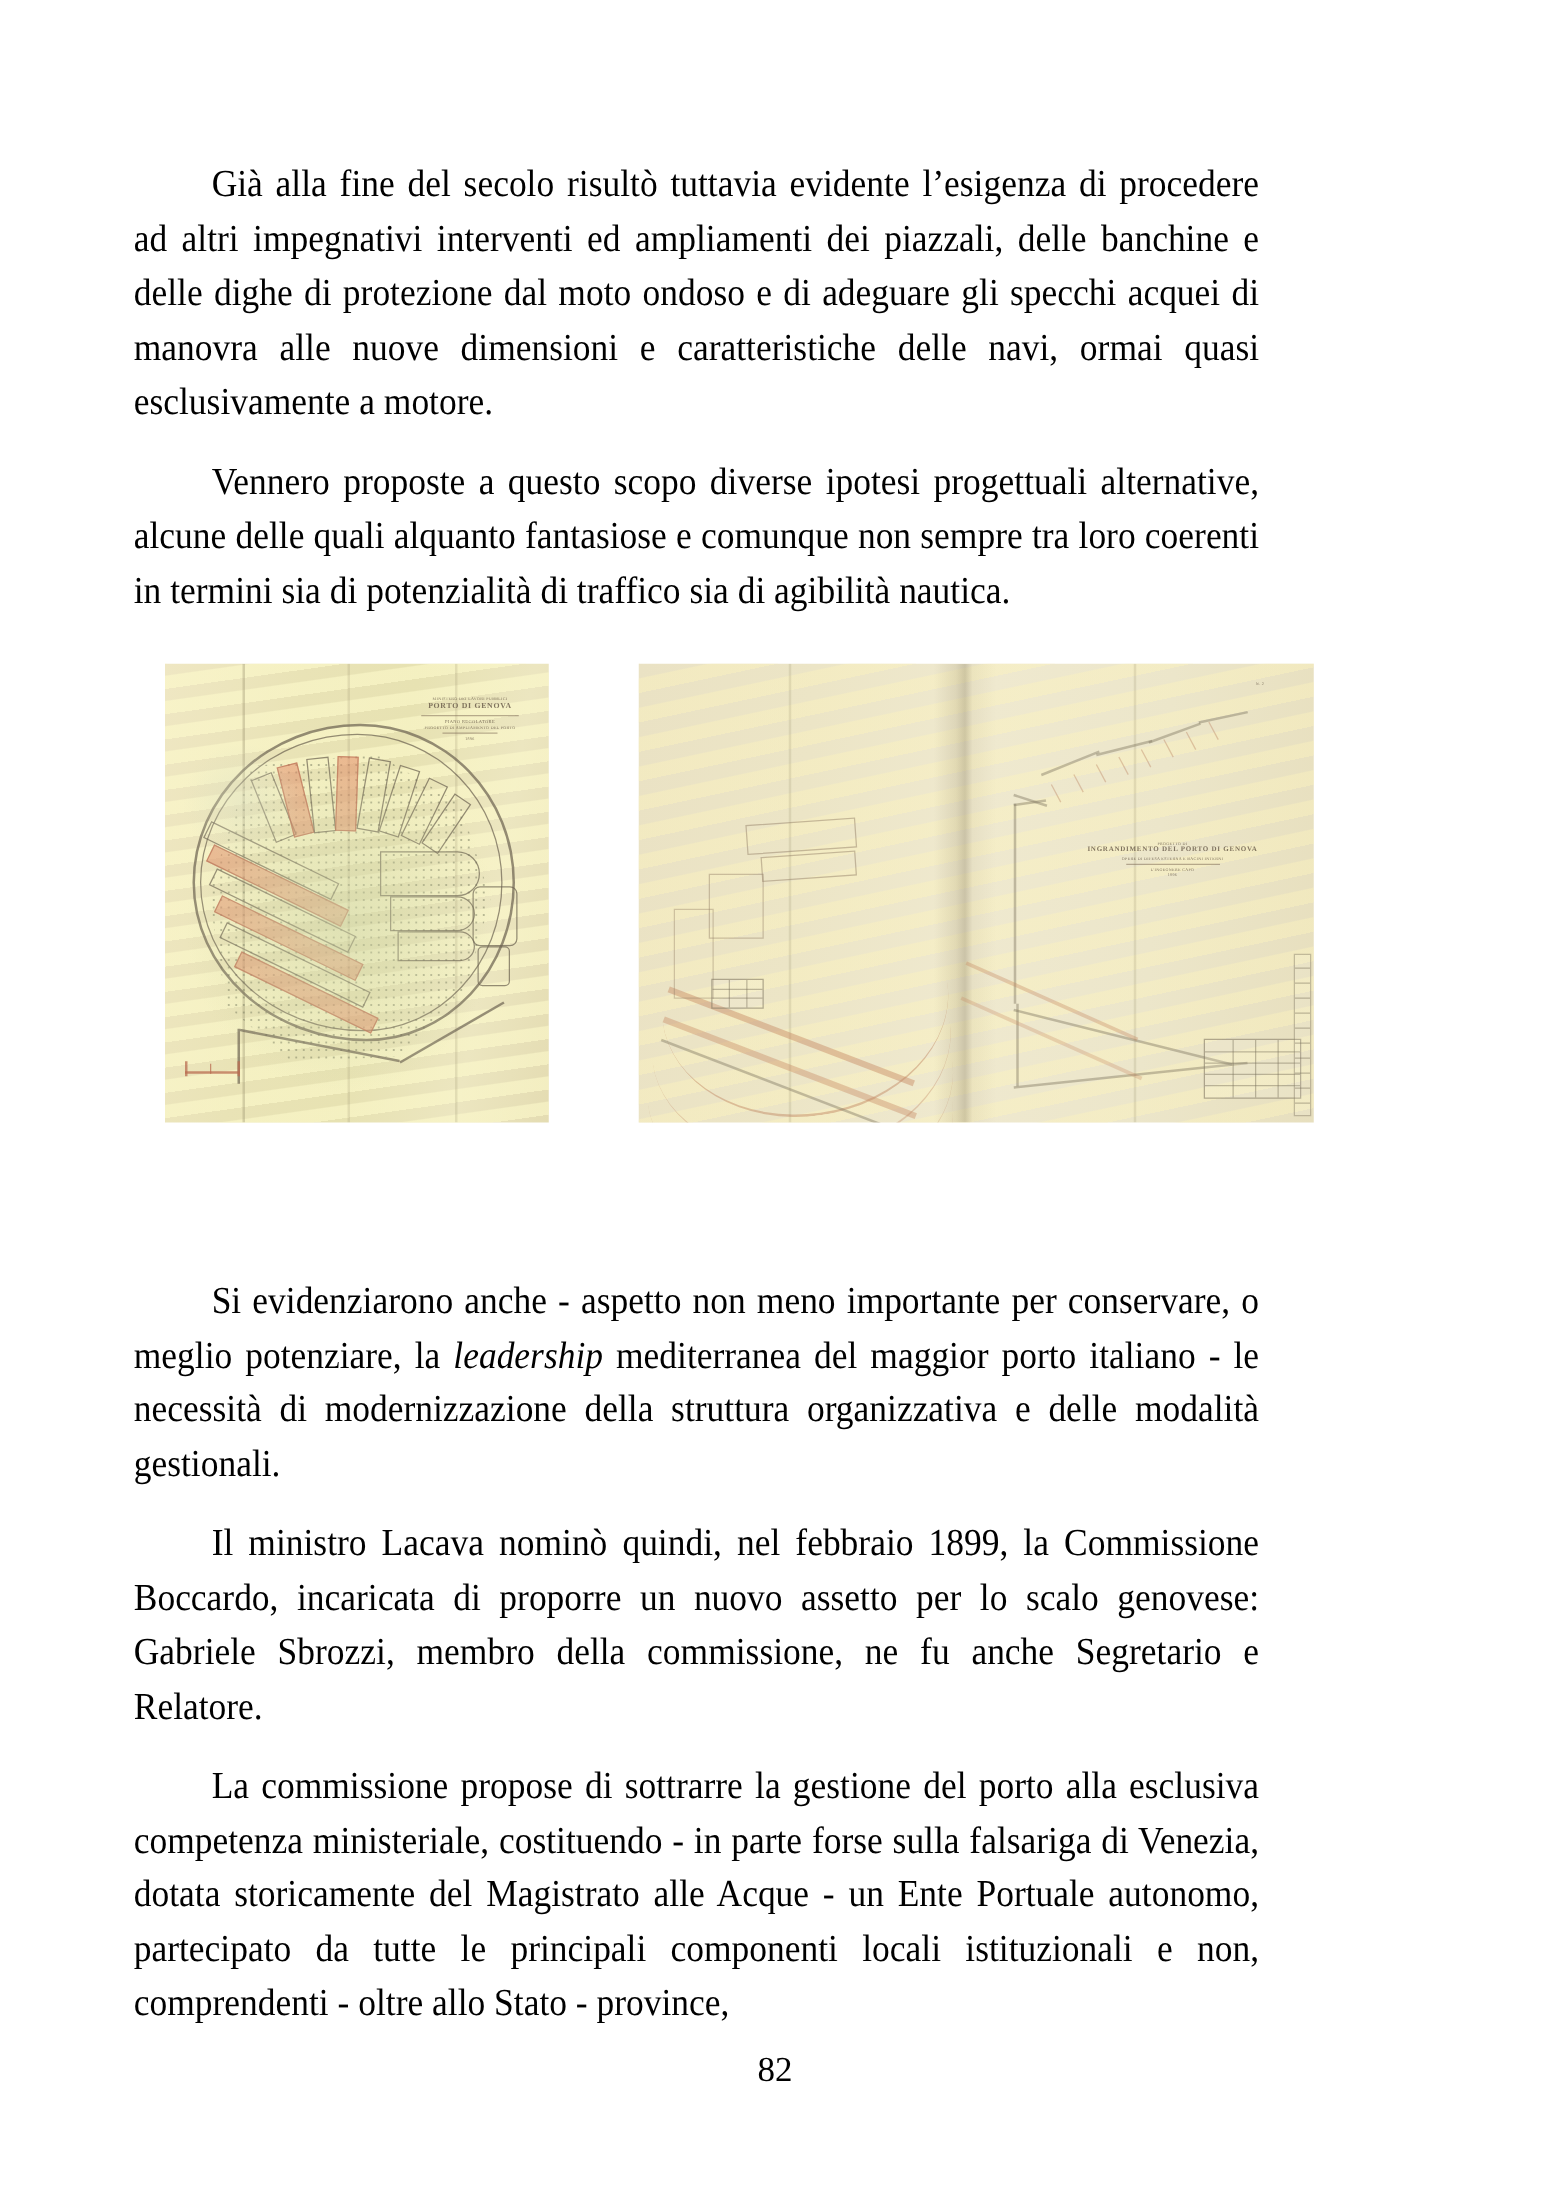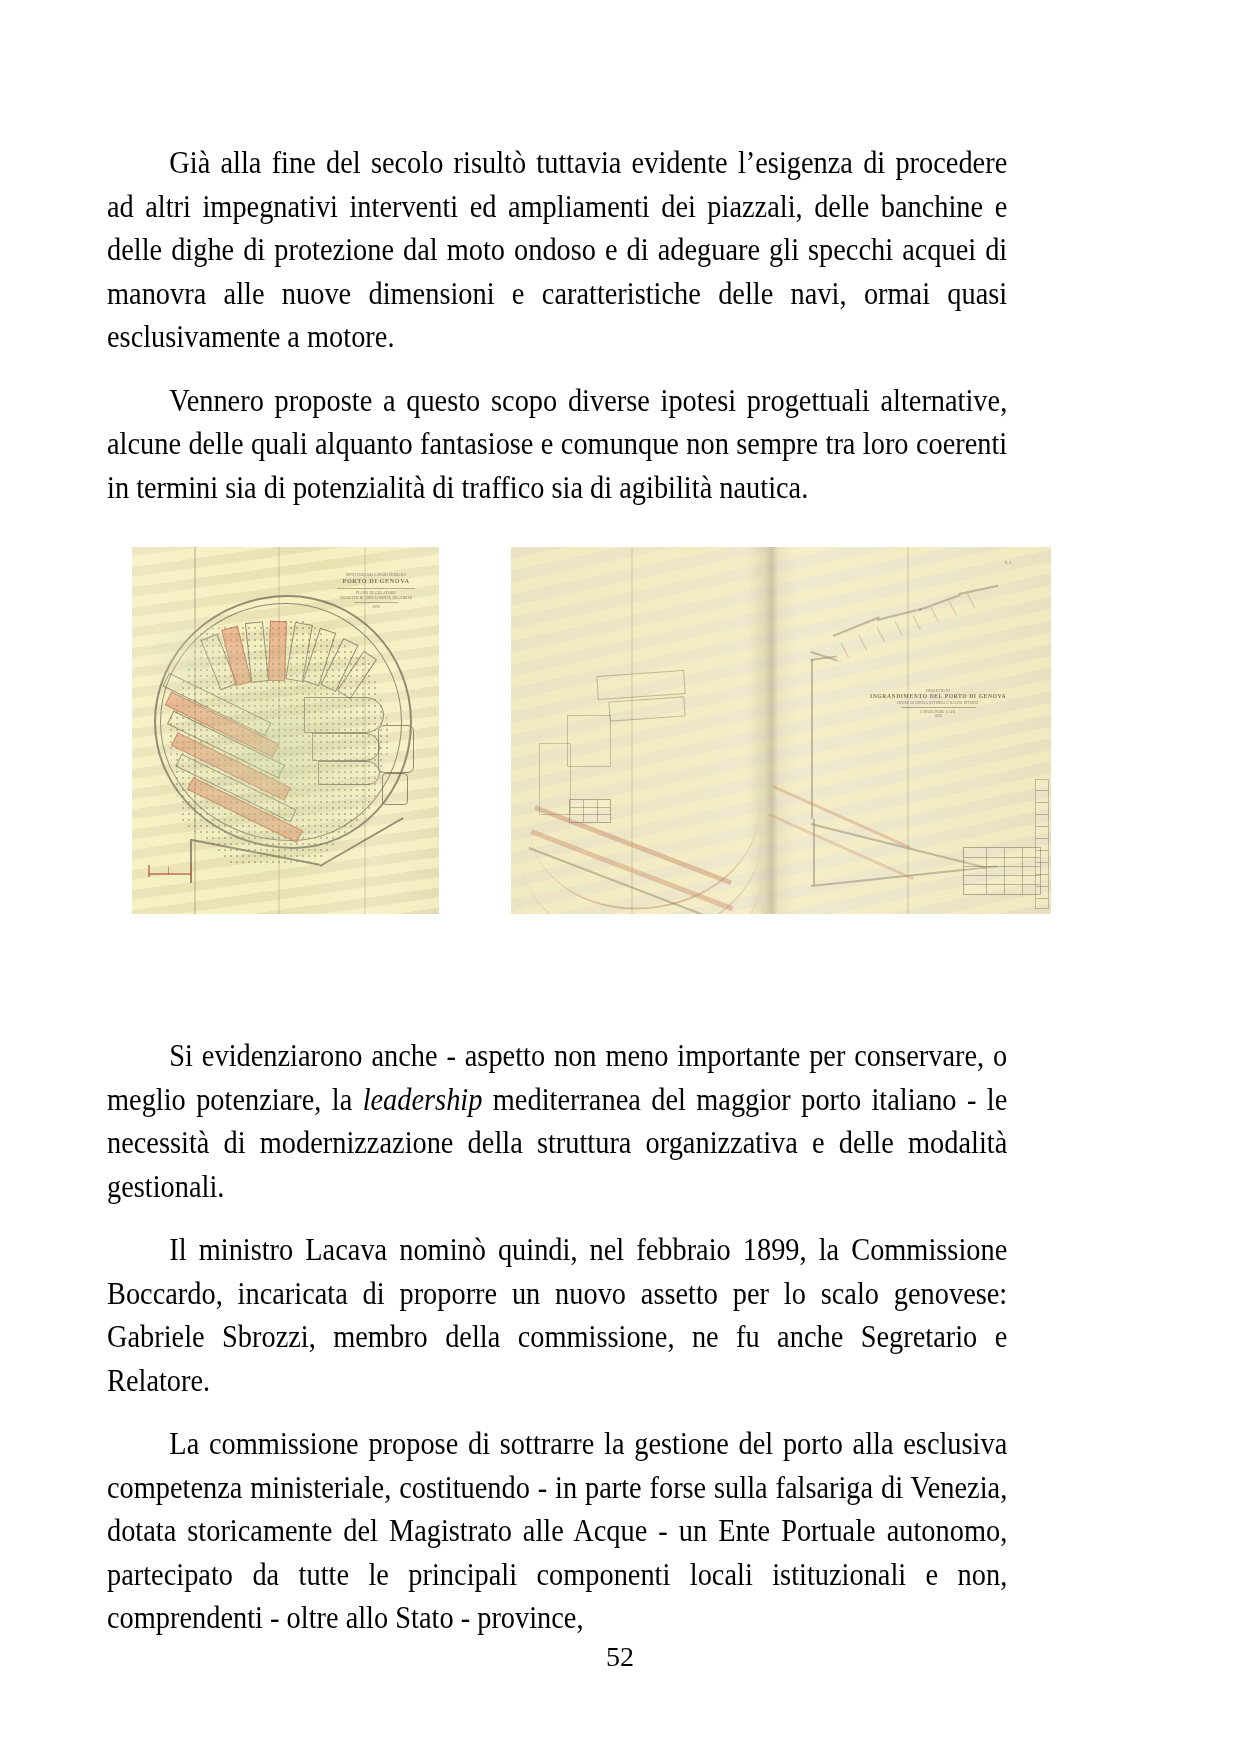--- a/index.html
+++ b/index.html
@@ -20,21 +20,21 @@
     position: absolute;
     left: 0; top: 0;
     width: 1240px;
     height: 1754px;
     background: #fff;
   }
 
   .content {
     position: absolute;
     left: 107px;
-    top: 142px;
+    top: 126px;
     width: 900px;
   }
 
   p.para {
     margin: 0 0 0 0;
     text-align: justify;
     text-indent: 67px;
     font-size: 30.5px;
     line-height: 43.5px;
     letter-spacing: 0px;
@@ -389,15 +389,15 @@
     <div style="height:525px;"></div>
 
     <p class="para"><span>Si evidenziarono anche - aspetto non meno importante per conservare, o meglio potenziare, la </span><em class="it">leadership</em><span> mediterranea del maggior porto italiano - le necessità di modernizzazione della struttura organizzativa e delle modalità gestionali.</span></p>
 
     <p class="para">Il ministro Lacava nominò quindi, nel febbraio 1899, la Commissione Boccardo, incaricata di proporre un nuovo assetto per lo scalo genovese: Gabriele Sbrozzi, membro della commissione, ne fu anche Segretario e Relatore.</p>
 
     <p class="para last-justify">La commissione propose di sottrarre la gestione del porto alla esclusiva competenza ministeriale, costituendo - in parte forse sulla falsariga di Venezia, dotata storicamente del Magistrato alle Acque - un Ente Portuale autonomo, partecipato da tutte le principali componenti locali istituzionali e non, comprendenti - oltre allo Stato - province,</p>
 
   </div>
 
-  <div class="pagenum">52</div>
+  <div class="pagenum">82</div>
 
 </div>
 
 </body></html>

